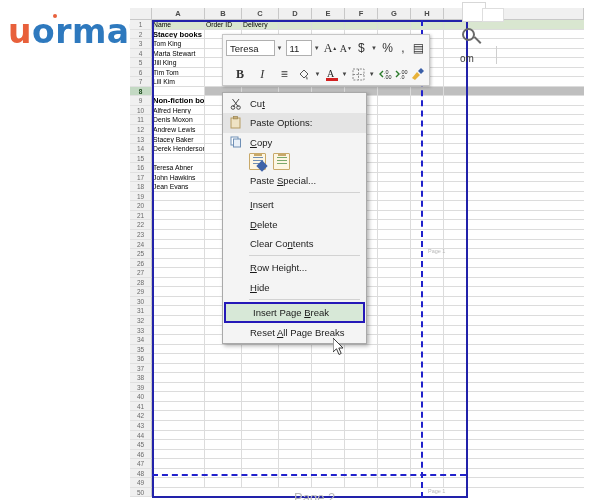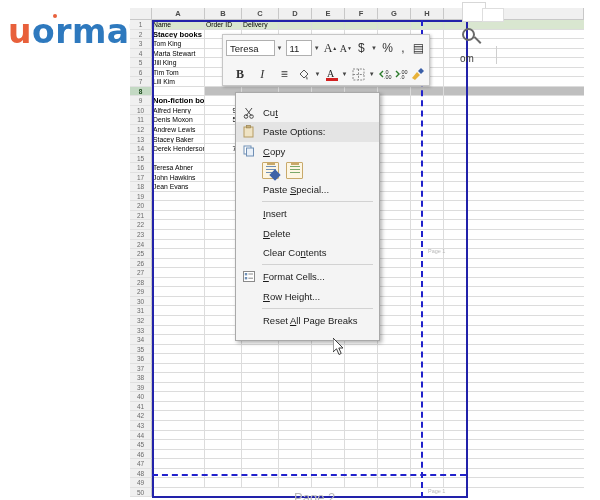--- a/index.html
+++ b/index.html
@@ -98,24 +98,24 @@
   .mb-btn {
     width: 18px; height: 20px; display: flex; align-items: center;
     justify-content: center; font-size: 10px; color: #333; cursor: default;
   }
   .mb-btn.big { font-size: 12px; }
   .mb-btn.serif { font-family: "Liberation Serif", serif; }
   .sup { font-size: 5px; vertical-align: super; }
 
   
   .ctx {
-    position: absolute; left: 235px; top: 92px; width: 145px;
+    position: absolute; left: 222px; top: 92px; width: 145px;
     background: #f4f4f4; border: 1px solid #a9a9a9;
     box-shadow: 2px 2px 4px rgba(0,0,0,0.3);
-    z-index: 40; padding: 10px 0;
+    z-index: 40; padding: 1px 0;
   }
   .ctx-item {
     display: flex; align-items: center; height: 19.3px;
     font-size: 9.5px; color: #1b1b1b; padding-left: 2px;
     font-family: "Liberation Sans", sans-serif;
   }
   .ctx-ico {
     width: 22px; height: 17px; display:flex; align-items:center;
     justify-content:center; font-size: 10px; color:#6b6b5a; flex: 0 0 22px;
   }
@@ -938,36 +938,32 @@
       <div class="ctx-item">
         <span class="ctx-ico"></span>
         <span class="ctx-label"><u>D</u>elete</span>
       </div>
       <div class="ctx-item">
         <span class="ctx-ico"></span>
         <span class="ctx-label">Clear Co<u>n</u>tents</span>
       </div>
       <div class="ctx-sep"></div>
       <div class="ctx-item">
-        <span class="ctx-ico">
-          <svg width="12" height="11" viewBox="0 0 12 11">
-            <rect x="0.5" y="0.5" width="11" height="10" fill="#fff" stroke="#8a8a8a" stroke-width="1"></rect>
-            <rect x="1.8" y="2" width="2.4" height="2.4" fill="#6f8fb5"></rect>
-            <line x1="5.4" y1="3" x2="10" y2="3" stroke="#8a8a8a" stroke-width="1"></line>
-            <rect x="1.8" y="6" width="2.4" height="2.4" fill="#6f8fb5"></rect>
-            <line x1="5.4" y1="7.2" x2="10" y2="7.2" stroke="#8a8a8a" stroke-width="1"></line>
-          </svg>
-        </span>
-        <span class="ctx-label"><u>F</u>ormat Cells...</span>
+        <span class="ctx-ico"></span>
+        <span class="ctx-label"><u>R</u>ow Height...</span>
       </div>
       <div class="ctx-item">
         <span class="ctx-ico"></span>
-        <span class="ctx-label"><u>R</u>ow Height...</span>
+        <span class="ctx-label"><u>H</u>ide</span>
       </div>
       <div class="ctx-sep"></div>
+      <div class="ctx-item ctx-hl">
+        <span class="ctx-ico"></span>
+        <span class="ctx-label">Insert Page <u>B</u>reak</span>
+      </div>
       <div class="ctx-item">
         <span class="ctx-ico"></span>
         <span class="ctx-label">Reset <u>A</u>ll Page Breaks</span>
       </div>
     </div>
 
   <svg class="cursor" viewBox="0 0 13 18">
     <polygon points="0,0 0,14 3.5,10.8 6,16.5 8.2,15.4 5.8,10 10,10" fill="#ffffff" stroke="#3a3a3a" stroke-width="1"></polygon>
   </svg>
 

